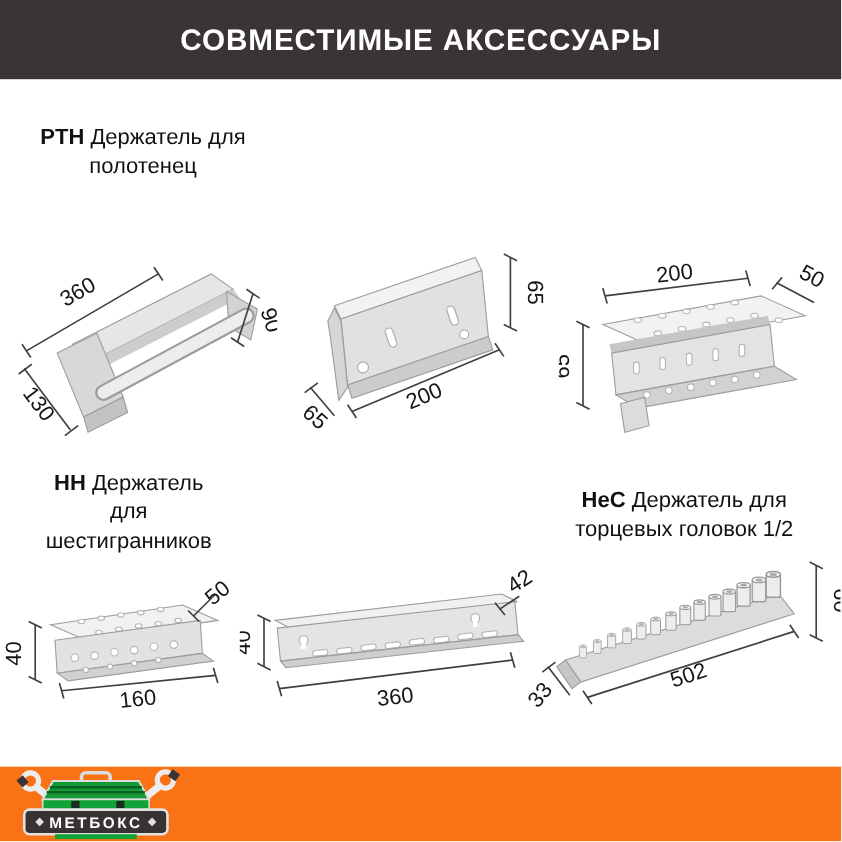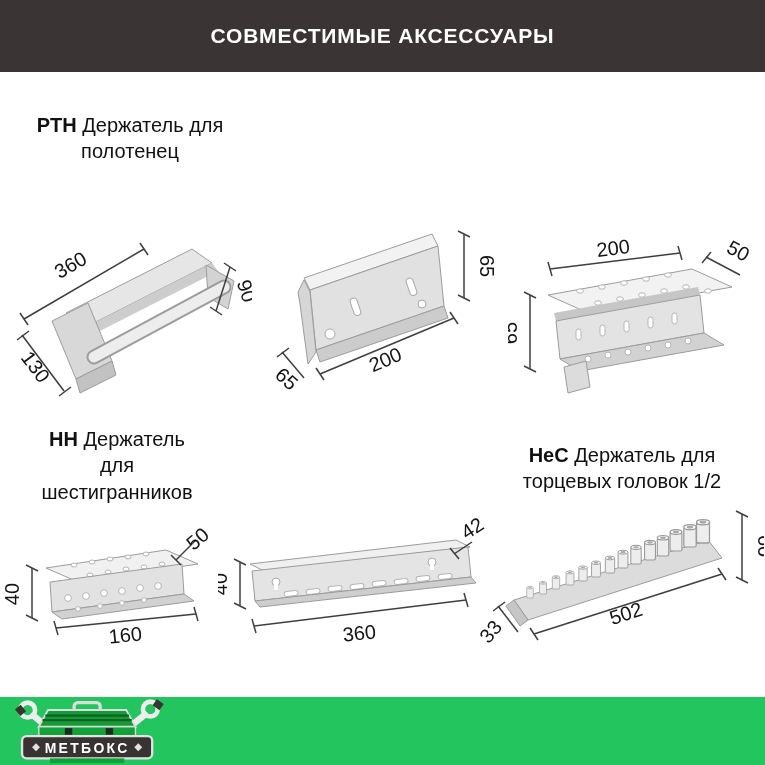--- a/index.html
+++ b/index.html
@@ -1,22 +1,22 @@
 <!DOCTYPE html>
 <html><head>
 <meta charset="utf-8">
 <style>
   html,body{margin:0;padding:0;background:#ffffff;}
   #page{position:relative;width:765px;height:765px;background:#ffffff;overflow:hidden;
         font-family:"Liberation Sans",sans-serif;color:#111;}
   
   #header{position:absolute;left:0;top:0;width:765px;height:72px;background:#3b3434;
           display:flex;align-items:center;justify-content:center;}
-  #header .ttl{color:#fff;font-size:21px;font-weight:800;letter-spacing:.8px;}
-  #footer{position:absolute;left:0;top:697px;width:765px;height:68px;background:#22c55e;}
+  #header .ttl{color:#fff;font-size:27px;font-weight:800;letter-spacing:.8px;}
+  #footer{position:absolute;left:0;top:697px;width:765px;height:68px;background:#f97316;}
   
   .cell{position:absolute;}
   .p-title{margin:8px auto 0;text-align:center;font-size:20px;line-height:1.32;color:#111;}
   .p-title b{font-weight:700;}
   .cell svg.draw{position:absolute;left:50%;transform:translateX(-50%);}
   #c1{left:8px;top:104px;width:244px;height:310px;}   #c1 svg.draw{top:105px;}
   #c2{left:256px;top:104px;width:250px;height:310px;} #c2 svg.draw{top:100px;}
   #c3{left:508px;top:104px;width:252px;height:310px;} #c3 svg.draw{top:105px;}
   #c4{left:4px;top:418px;width:226px;height:245px;}   #c4 svg.draw{top:86px;}
   #c5{left:220px;top:418px;width:268px;height:245px;} #c5 svg.draw{top:84px;}

